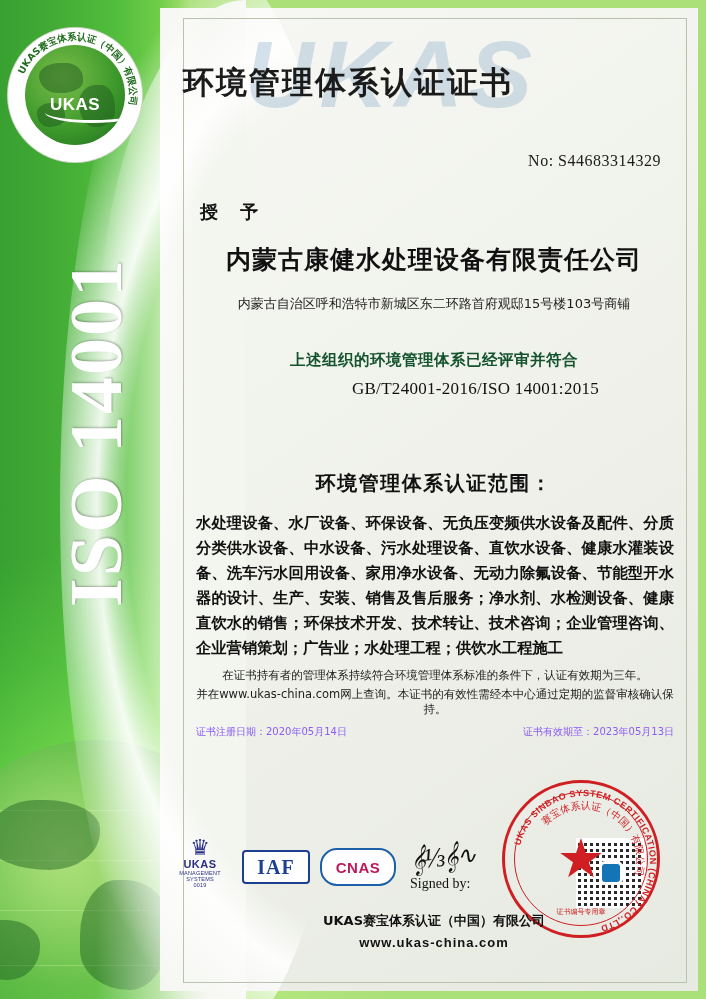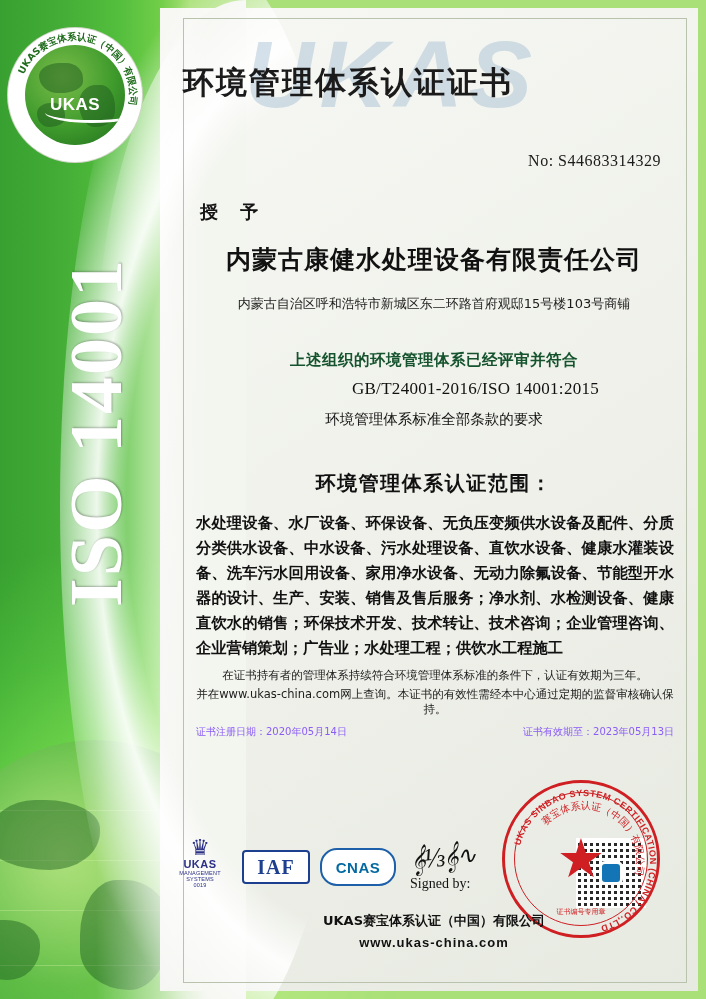--- a/index.html
+++ b/index.html
@@ -381,21 +381,21 @@
     background: #fff;
     border: 2px solid #1d5fa8;
     display: flex;
     align-items: center;
     justify-content: center;
   }
   .logo-cnas .t {
     font-family: "Liberation Sans", sans-serif;
     font-weight: bold;
     font-size: 15px;
-    color: #0369a1;
+    color: #be185d;
     letter-spacing: 0.5px;
   }
   .signature {
     position: absolute;
     left: 240px;
     top: 0px;
     width: 160px;
   }
   .sig-mark {
     font-family: "Liberation Serif", serif;
@@ -542,21 +542,20 @@
   <div class="watermark">UKAS</div>
 
   <div class="title-cn">环境管理体系认证证书</div>
   <div class="cert-no">No: S44683314329</div>
   <div class="award-to">授 予</div>
   <div class="company">内蒙古康健水处理设备有限责任公司</div>
   <div class="address">内蒙古自治区呼和浩特市新城区东二环路首府观邸15号楼103号商铺</div>
 
   <div class="stmt1">上述组织的环境管理体系已经评审并符合</div>
   <div class="stmt2">GB/T24001-2016/ISO 14001:2015</div>
-  <div class="stmt3">环境管理体系标准全部条款的要求</div>
 
   <div class="scope-title">环境管理体系认证范围：</div>
   <div class="scope-body">水处理设备、水厂设备、环保设备、无负压变频供水设备及配件、分质分类供水设备、中水设备、污水处理设备、直饮水设备、健康水灌装设备、洗车污水回用设备、家用净水设备、无动力除氟设备、节能型开水器的设计、生产、安装、销售及售后服务；净水剂、水检测设备、健康直饮水的销售；环保技术开发、技术转让、技术咨询；企业管理咨询、企业营销策划；广告业；水处理工程；供饮水工程施工</div>
 
   <div class="note1">在证书持有者的管理体系持续符合环境管理体系标准的条件下，认证有效期为三年。</div>
   <div class="note2">并在www.ukas-china.com网上查询。本证书的有效性需经本中心通过定期的监督审核确认保持。</div>
 
   <div class="dates">
     <div>
       <span>证书注册日期：</span><span>2020年05月14日</span>

